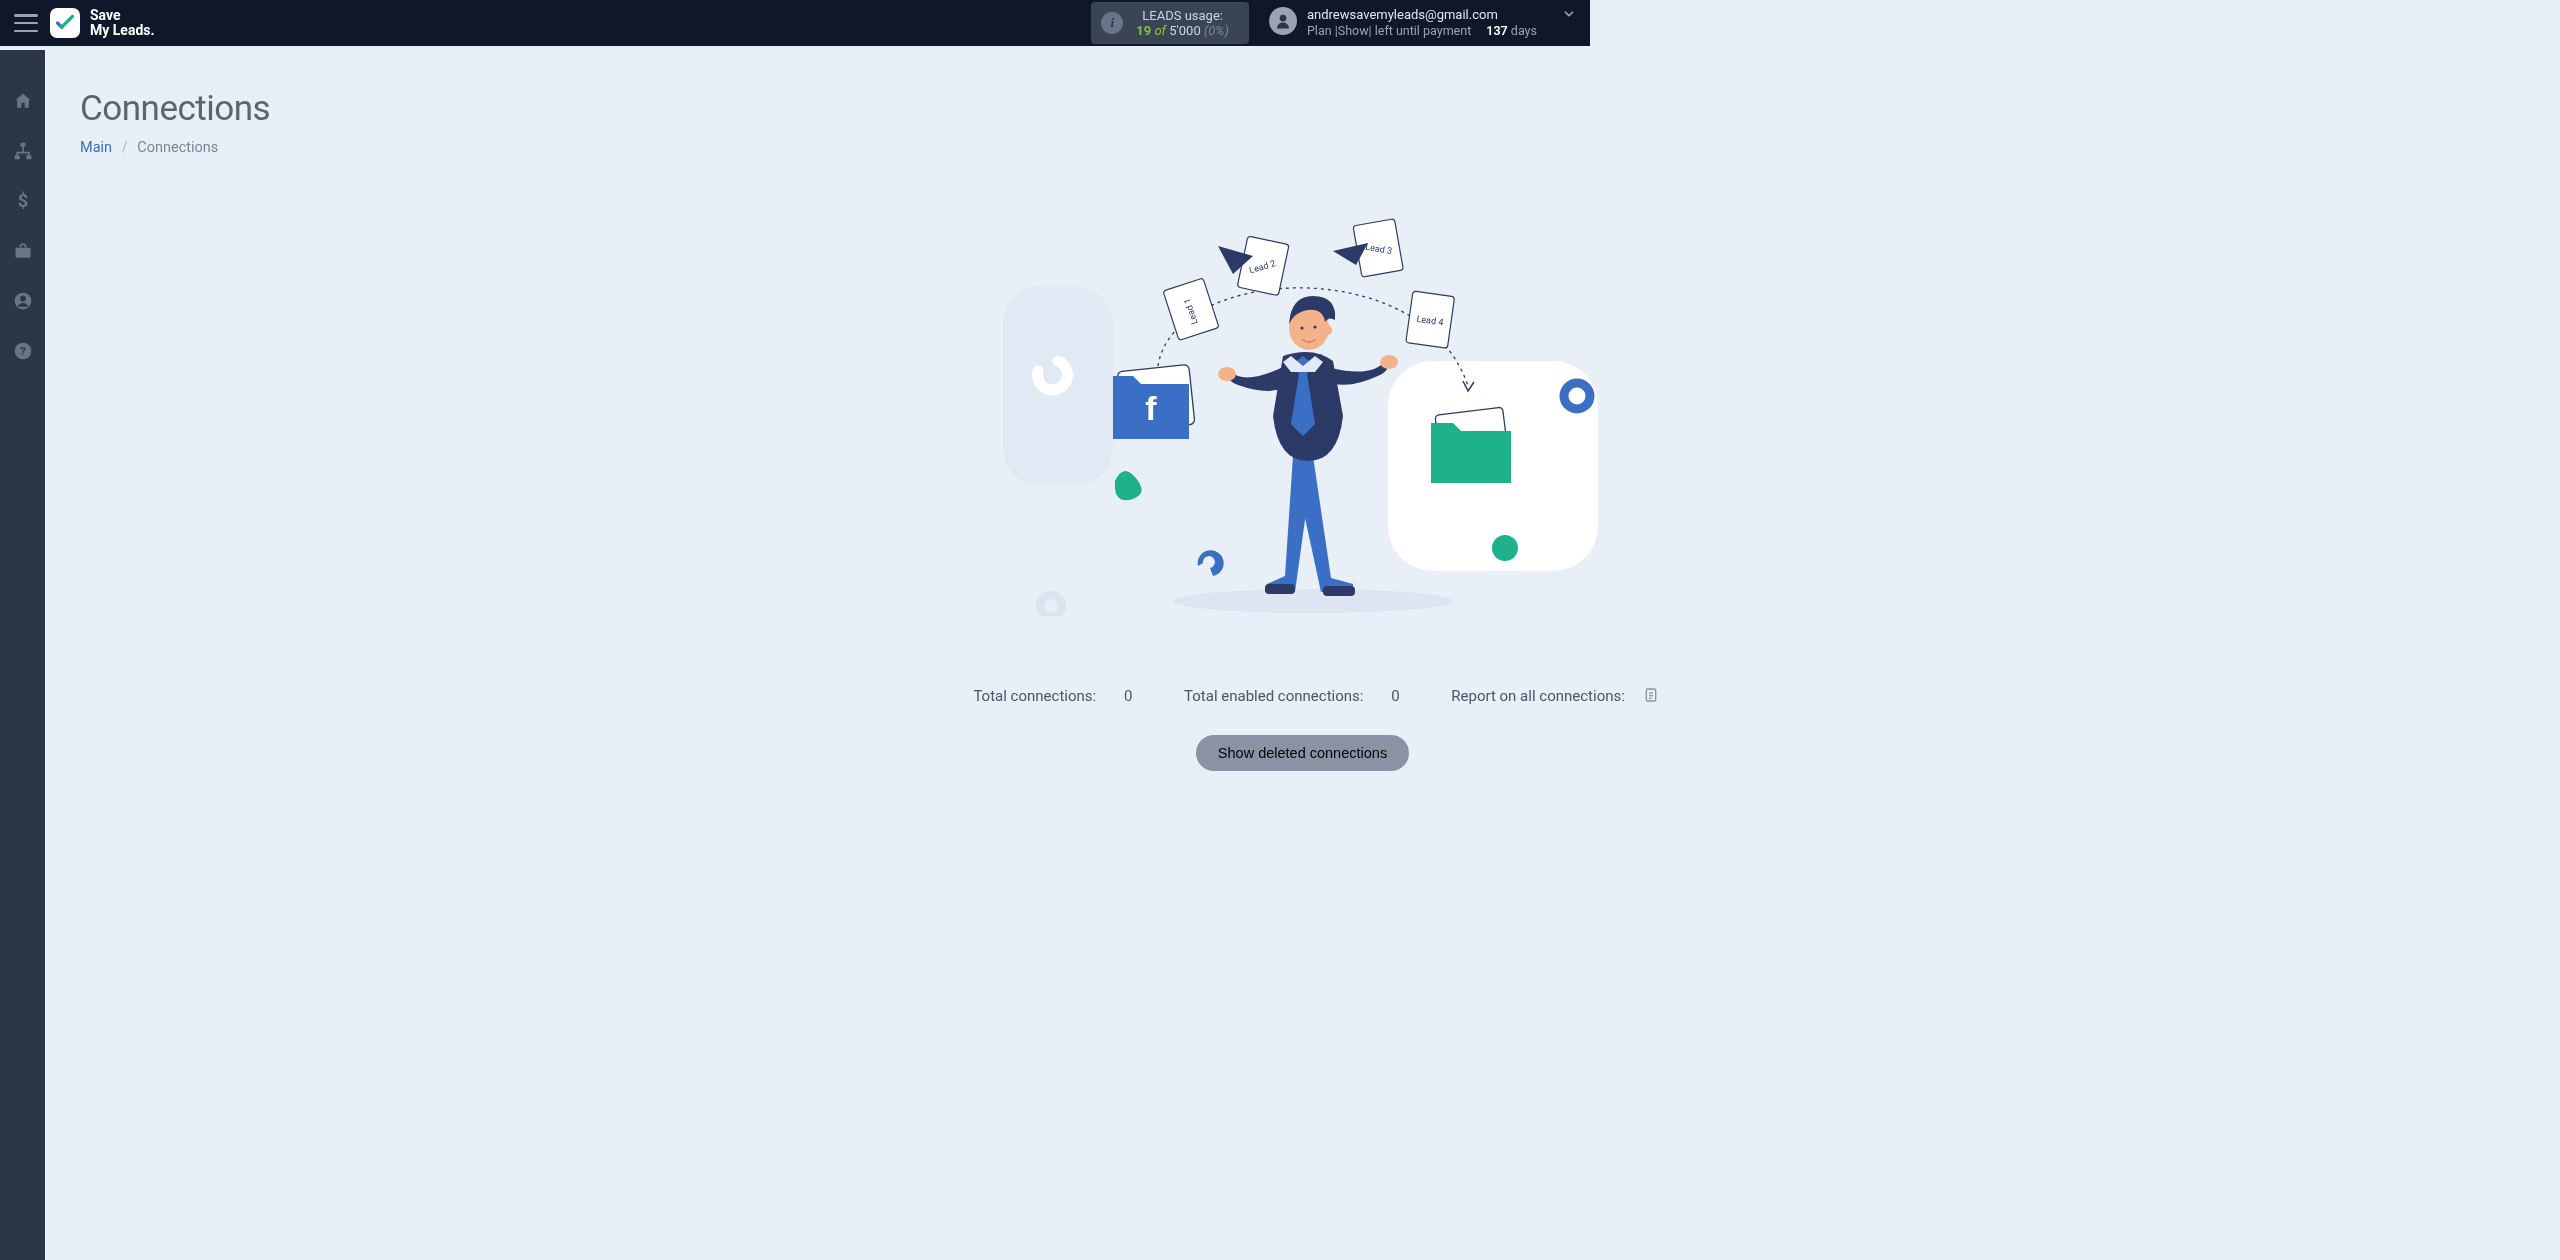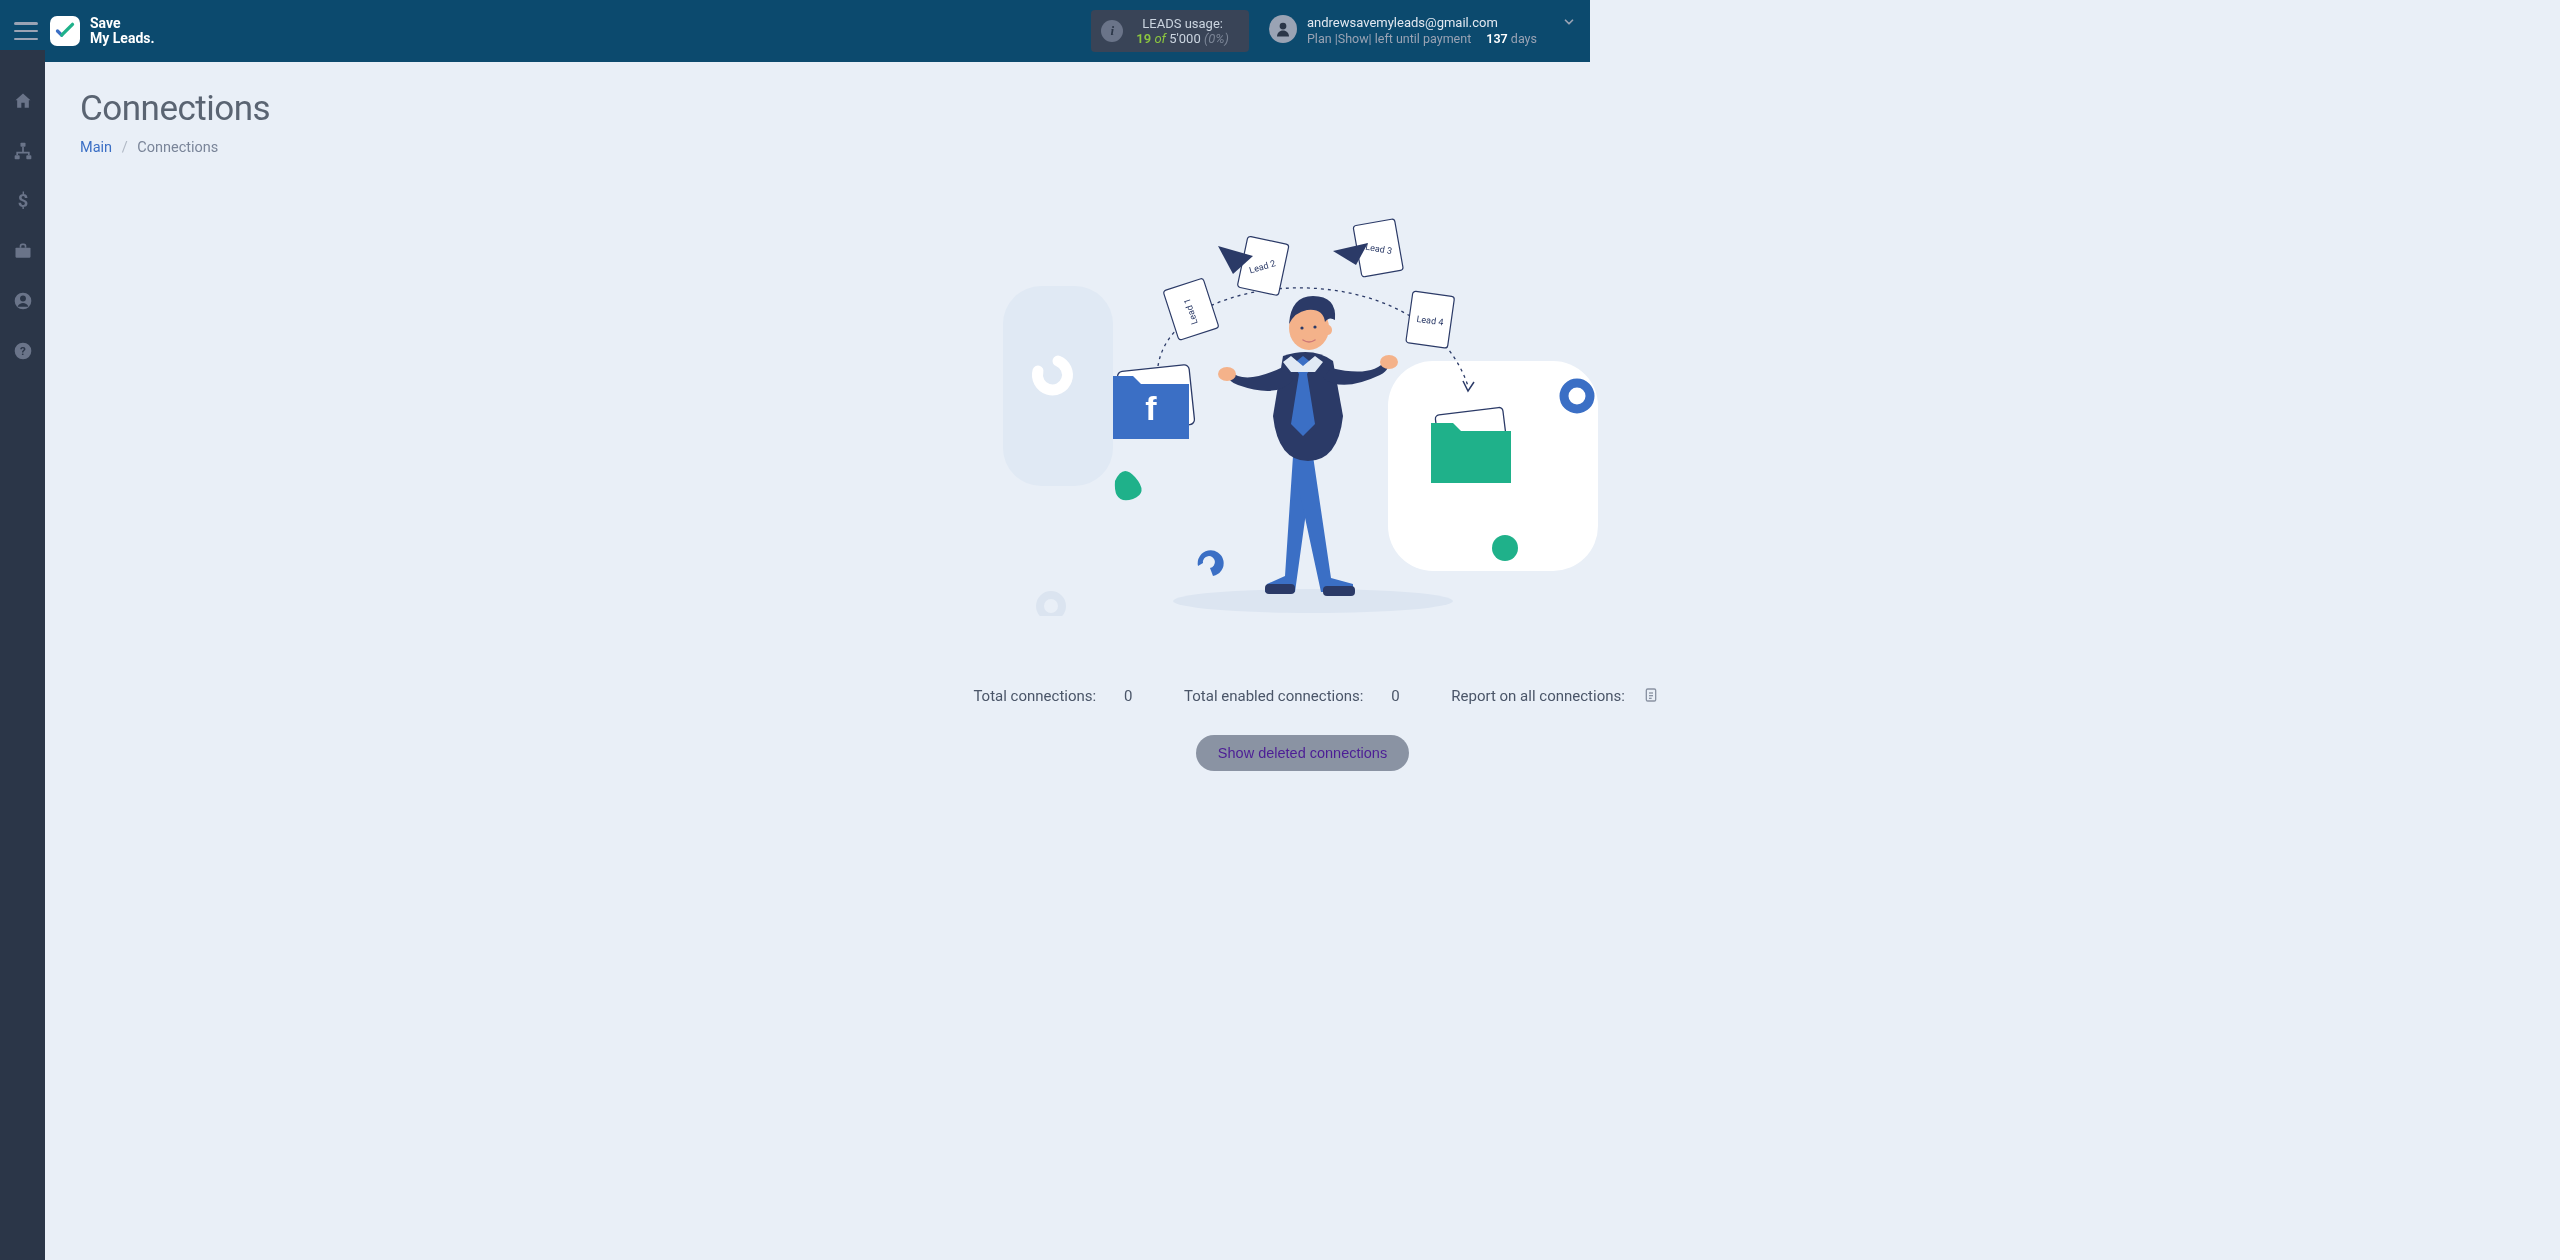--- a/index.html
+++ b/index.html
@@ -1,18 +1,18 @@
 <!DOCTYPE html>
 <html><head>
 <meta charset="utf-8">
 <style>
 * { margin:0; padding:0; box-sizing:border-box; }
 body { font-family:-apple-system,BlinkMacSystemFont,'Segoe UI',Roboto,Arial,sans-serif; background:#e9eff7; width:1590px; height:773px; overflow:hidden; color:#4a5568; }
 
-.header { height:62px; background:#0c4a6e; display:flex; align-items:center; padding:17px 14px; color:#fff; }
+.header { height:46px; background:#0f172a; display:flex; align-items:center; padding:17px 14px; color:#fff; }
 .hamburger { width:24px; height:18px; display:flex; flex-direction:column; justify-content:space-between; cursor:pointer; margin-right:12px; }
 .hamburger span { height:2.5px; background:#9aa3b4; border-radius:2px; }
 .logo-mark { width:30px; height:30px; background:#fff; border-radius:7px; display:flex; align-items:center; justify-content:center; margin-right:10px; }
 .brand-text { font-weight:700; font-size:14px; line-height:15px; }
 .header-spacer { flex:1; }
 .leads-box { background:#394457; border-radius:4px; padding:6px 20px 6px 45px; position:relative; margin-right:20px; font-size:13px; }
 .leads-box .info-icon { position:absolute; left:10px; top:50%; transform:translateY(-50%); width:22px; height:22px; border-radius:50%; background:#6a7489; display:flex; align-items:center; justify-content:center; font-size:13px; font-weight:bold; font-style:italic; font-family:Georgia,serif; color:#2b3648; }
 .leads-title { color:#cbd5e0;text-align:center; }
 .leads-line2 { }
 .leads-used { color:#8cc63f; font-weight:600; }
@@ -40,21 +40,21 @@
 .empty-left { width:470px; text-align:center; padding-top:140px; }
 .empty-msg { font-size:25px; color:#5a6472; font-weight:400; line-height:1.4; }
 .empty-msg .link { color:#3b6fc5; }
 .create-btn { margin-top:40px; background:#7cb342; color:#fff; border:none; border-radius:22px; padding:12px 24px; font-size:15px; font-weight:500; cursor:pointer; display:inline-flex; align-items:center; gap:10px; }
 .plus { font-size:16px; font-weight:bold; }
 .illus-wrap { width:620px; height:410px; position:relative; }
 
 .stats-row { text-align:center; margin-top:80px; font-size:15px; color:#4a5568;margin-left:15px; }
 .stats-row span { margin:0 12px; }
 .report-icon { display:inline-block; vertical-align:-3px; margin-left:2px; }
-.show-deleted { display:block; margin:30px auto 0; background:#8a93a3; color:#4c1d95; border:none; border-radius:22px; padding:10px 22px; font-size:14.5px; cursor:pointer; }
+.show-deleted { display:block; margin:30px auto 0; background:#8a93a3; color:#000000; border:none; border-radius:22px; padding:10px 22px; font-size:14.5px; cursor:pointer; }
 </style>
 </head>
 <body>
 
 <div class="header">
   <div class="hamburger">
     <span></span>
       <span></span>
       <span></span>
   </div>

